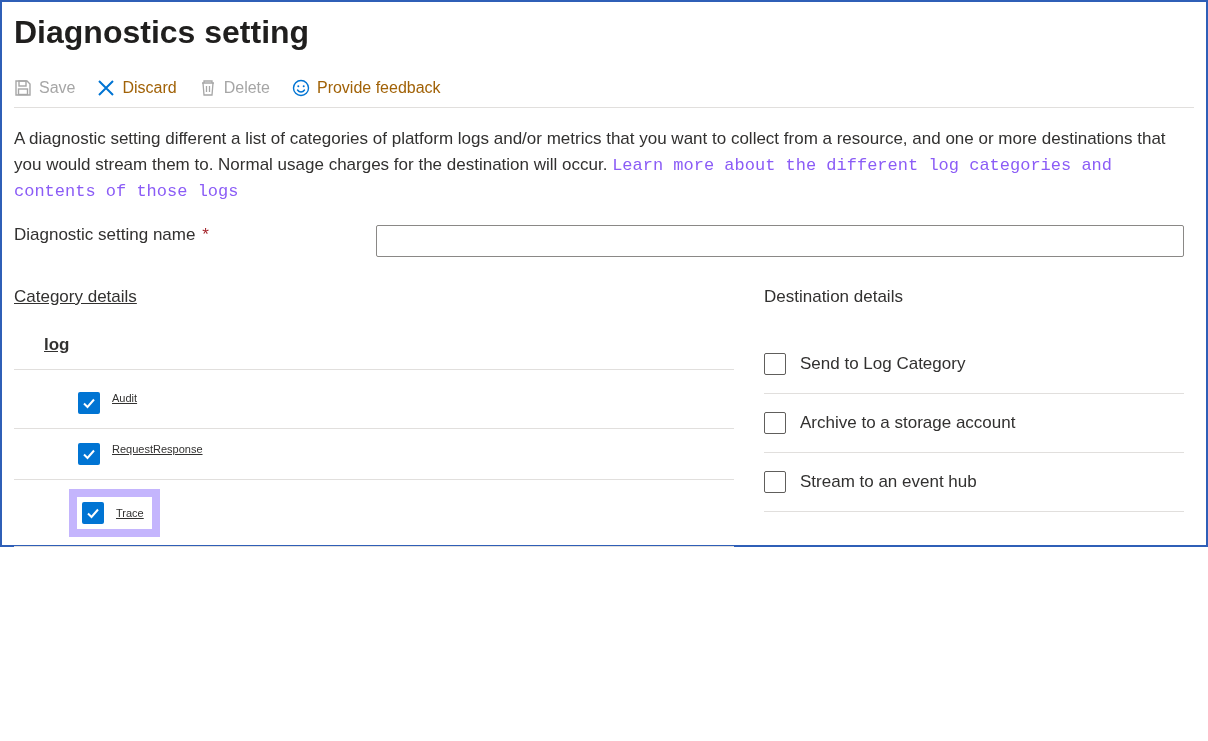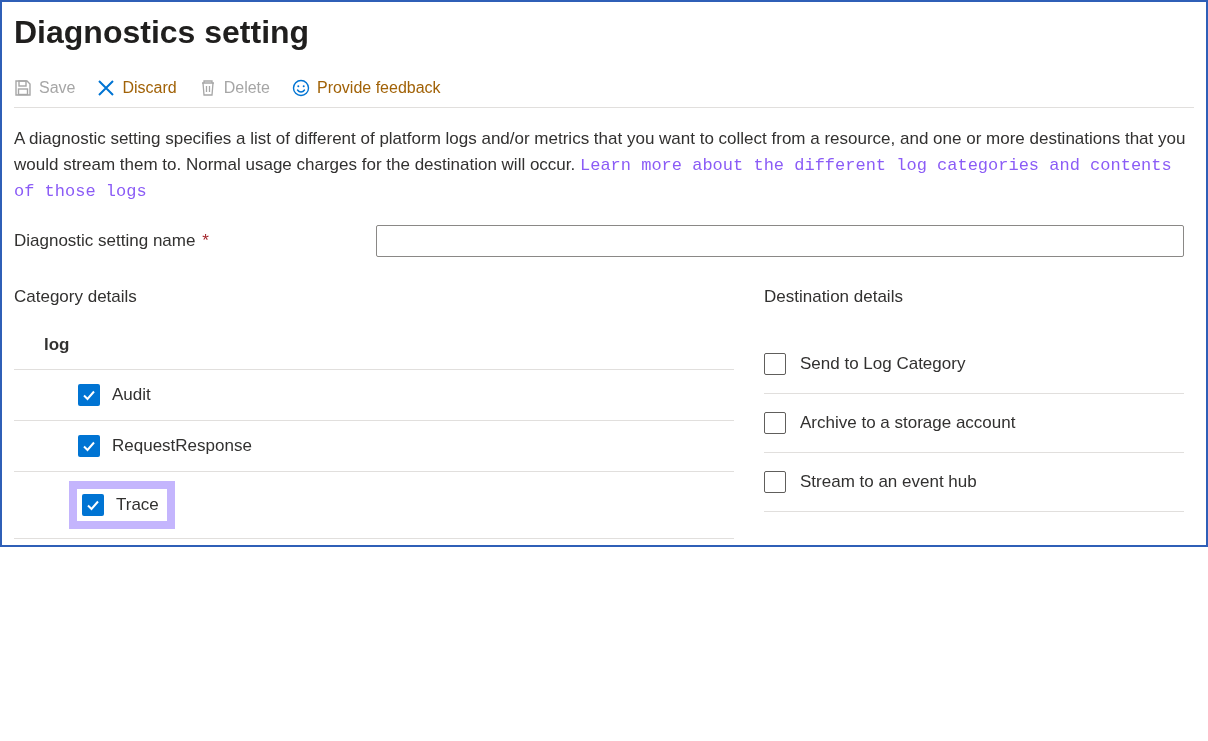--- a/index.html
+++ b/index.html
@@ -48,21 +48,20 @@
     margin: 18px 0 20px 0;
     color: #323130;
   }
   .description a {
     color: #8b5cf6;
     text-decoration: none;
     font-family: Liberation Mono, monospace;
   }
   .name-row {
     display: flex;
-    align-items: center;
     margin-bottom: 30px;
   }
   .name-label {
     font-size: 17px;
     width: 362px;
     flex-shrink: 0;
   }
   .req { color: #a4262c; margin-left: 2px; }
   .name-input {
     flex: 1;
@@ -71,39 +70,38 @@
     border-radius: 2px;
     padding: 0 8px;
     font-size: 15px;
     margin-right: 10px;
   }
   .columns {
     display: flex;
     gap: 30px;
     align-items: flex-start;
   }
-  .left-col { width: 720px; }
+  .left-col { width: 720px; text-decoration: underline; }
   .right-col { flex: 1; padding-right: 10px; }
   .section-header {
     font-size: 17px;
     margin-bottom: 28px;
   }
   .subgroup-label {
     font-size: 17px;
     font-weight: 600;
     padding: 0 0 14px 30px;
     border-bottom: 1px solid #e1dfdd;
-    margin-bottom: 0;
+    margin-bottom: 8px;
     margin-top: 12px;
   }
   .check-row {
     display: flex;
-    align-items: center;
     padding: 14px 0 14px 64px;
-    font-size: 17px;
+    font-size: 11px;
     border-bottom: 1px solid #e1dfdd;
   }
   .metric-block .check-row {
     background: #ededed;
     border-bottom: none;
   }
   .highlight {
     display: inline-flex;
     align-items: center;
     border: 8px solid #c4b5fd;
@@ -184,21 +182,21 @@
             <circle cx="6.3" cy="7.2" r="1" fill="#0074d3"></circle>
             <circle cx="11.7" cy="7.2" r="1" fill="#0074d3"></circle>
             <path d="M5.5 11c1 1.5 2.2 2 3.5 2s2.5-.5 3.5-2" stroke="#0074d3" stroke-width="1.4" stroke-linecap="round"></path>
           </svg>
       </span>
       <span>Provide feedback</span>
     </div>
   </div>
 
   <p class="description">
-    <span>A diagnostic setting specifies a list of different of platform logs and/or metrics that you want to collect from a resource, and one or more destinations that you would stream them to. Normal usage charges for the destination will occur. </span><a href="#">Learn more about the different log categories and contents of those logs</a>
+    <span>A diagnostic setting different a list of categories of platform logs and/or metrics that you want to collect from a resource, and one or more destinations that you would stream them to. Normal usage charges for the destination will occur. </span><a href="#">Learn more about the different log categories and contents of those logs</a>
   </p>
 
   <div class="name-row">
     <div class="name-label">
       <span>Diagnostic setting name</span>
       <span class="req">*</span>
     </div>
     <input class="name-input" type="text" value="" style="">
   </div>
 

